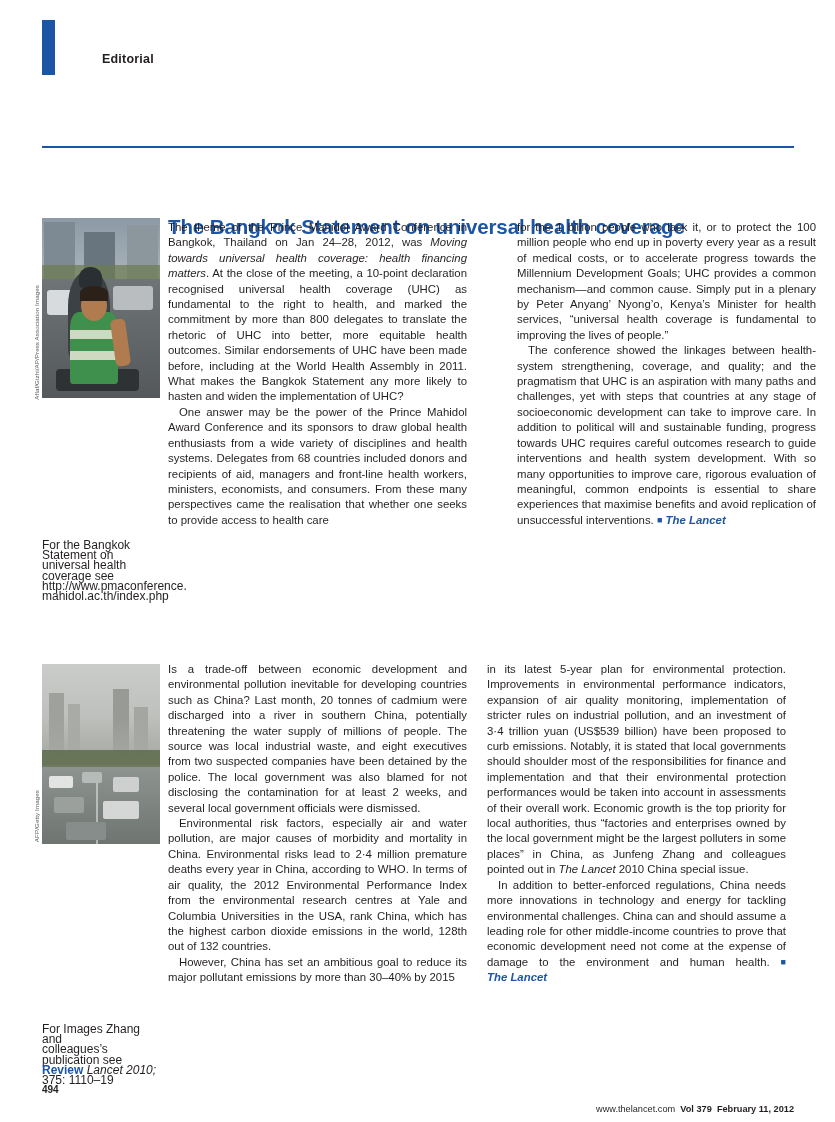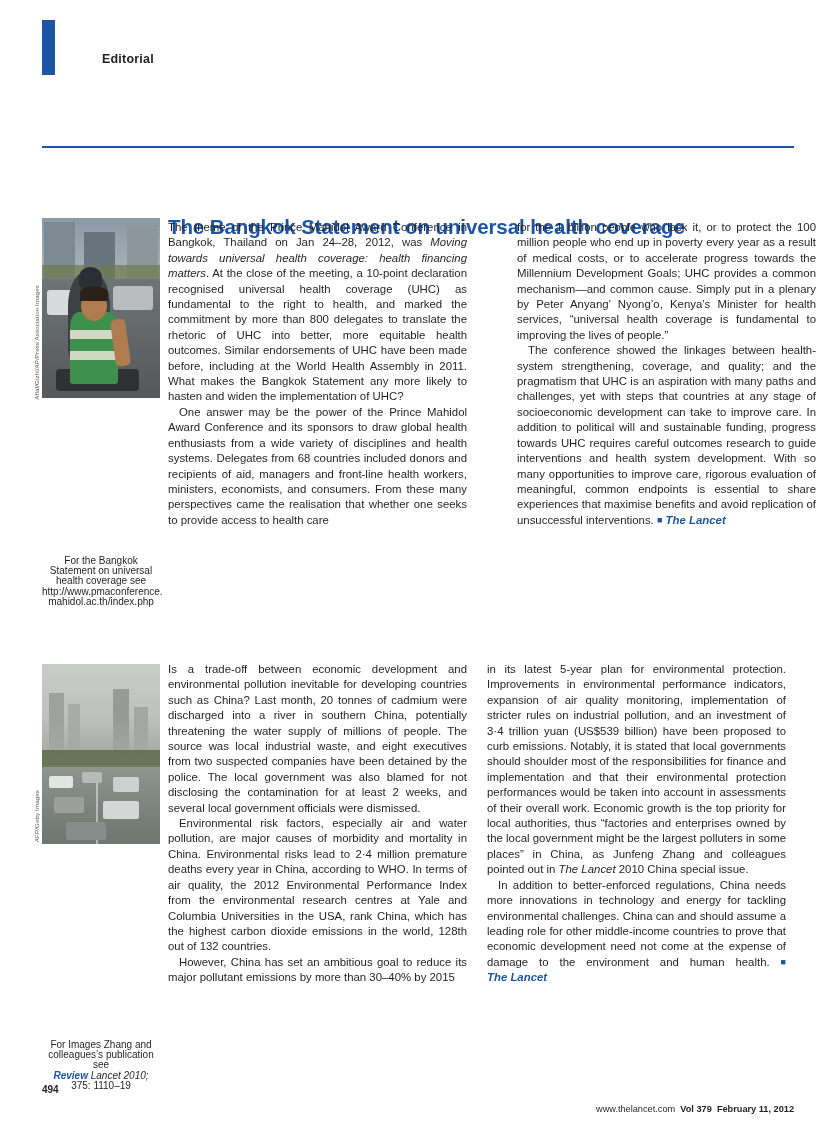--- a/index.html
+++ b/index.html
@@ -107,31 +107,30 @@
     white-space: nowrap;
     letter-spacing: 0.1px;
   }
   #credit1 { left: 33px; top: 285px; }
   #credit2 { left: 33px; top: 790px; }
 
   
   .margin-note {
     position: absolute;
     width: 118px;
-    text-align: center;
-    font-size: 10px;
+    text-align: left;
+    font-size: 12px;
     line-height: 10.2px;
     color: #231f20;
-    margin-top: 16px;
   }
   #note1 { left: 42px; top: 540px; }
   #note2 { left: 42px; top: 944px; }
   #note3 { left: 42px; top: 1024px; }
   .note-italic { font-style: italic; }
-  .note-review { font-style: italic; color: #1d55a5; font-weight: bold; }
+  .note-review { color: #1d55a5; font-weight: bold; }
 
   
   .folio {
     position: absolute;
     left: 42px;
     top: 1084px;
     font-size: 10px;
     font-weight: bold;
     color: #231f20;
   }

